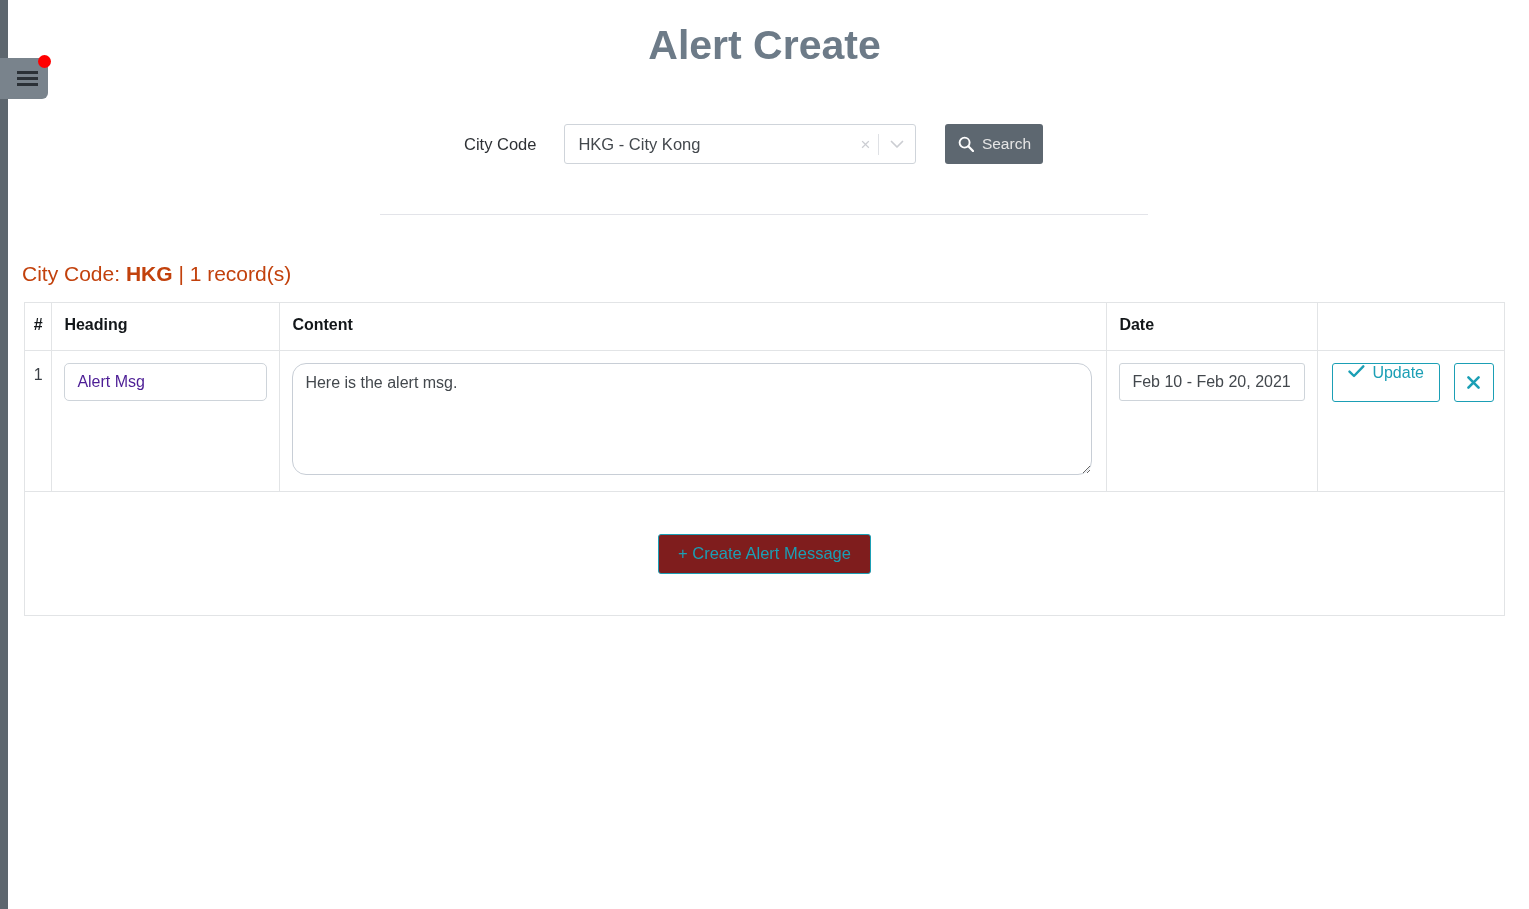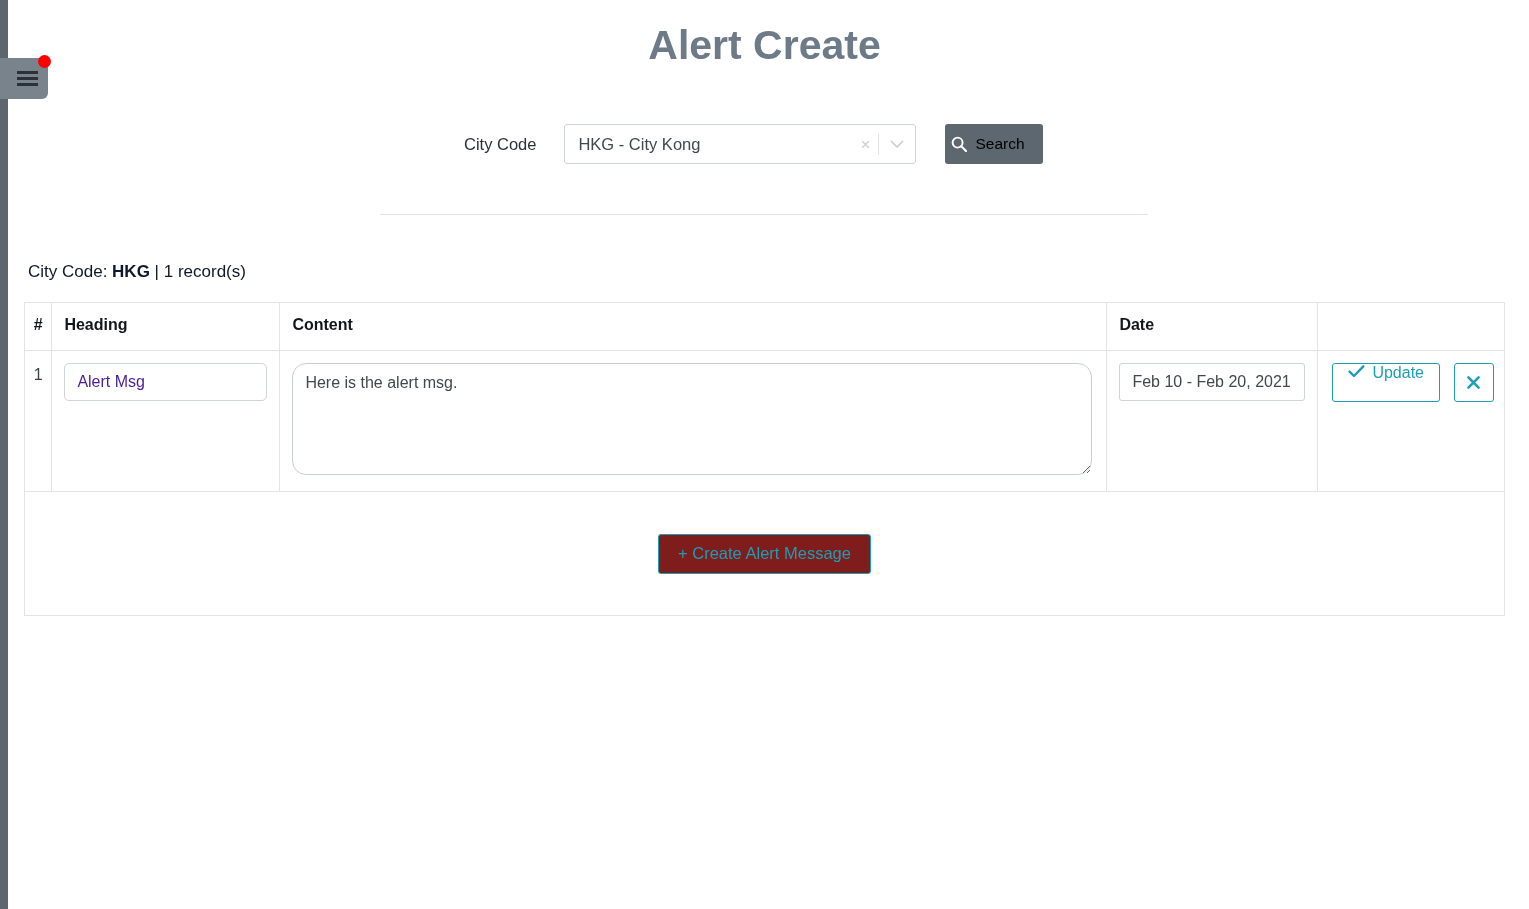--- a/index.html
+++ b/index.html
@@ -122,49 +122,50 @@
     align-items: center;
     justify-content: center;
     cursor: pointer;
   }
   .select-arrow svg { display: block; }
   .search-btn {
     margin-left: 29px;
     width: 98px;
     height: 40px;
     background: #5d6770;
-    color: #000000;
+    color: #e5e5e5;
     border: none;
     border-radius: 3px;
     font-size: 15.5px;
     font-family: "Liberation Sans", sans-serif;
     cursor: pointer;
     display: flex;
     align-items: center;
+    justify-content: center;
     gap: 8px;
   }
   .search-btn svg { display: block; }
 
   
   .divider {
     position: absolute;
     left: 380px;
     top: 214px;
     width: 768px;
     height: 1px;
     background: #e3e4e9;
   }
 
   
   .record-summary {
     position: absolute;
-    left: 28px;
+    left: 22px;
     top: 262px;
-    font-size: 17px;
-    color: #0f172a;
+    font-size: 21px;
+    color: #c2410c;
   }
   .record-summary b { font-weight: bold; }
 
   
   .alert-table {
     position: absolute;
     left: 24px;
     top: 302px;
     width: 1481px;
     border: 1px solid #e2e4e6;

